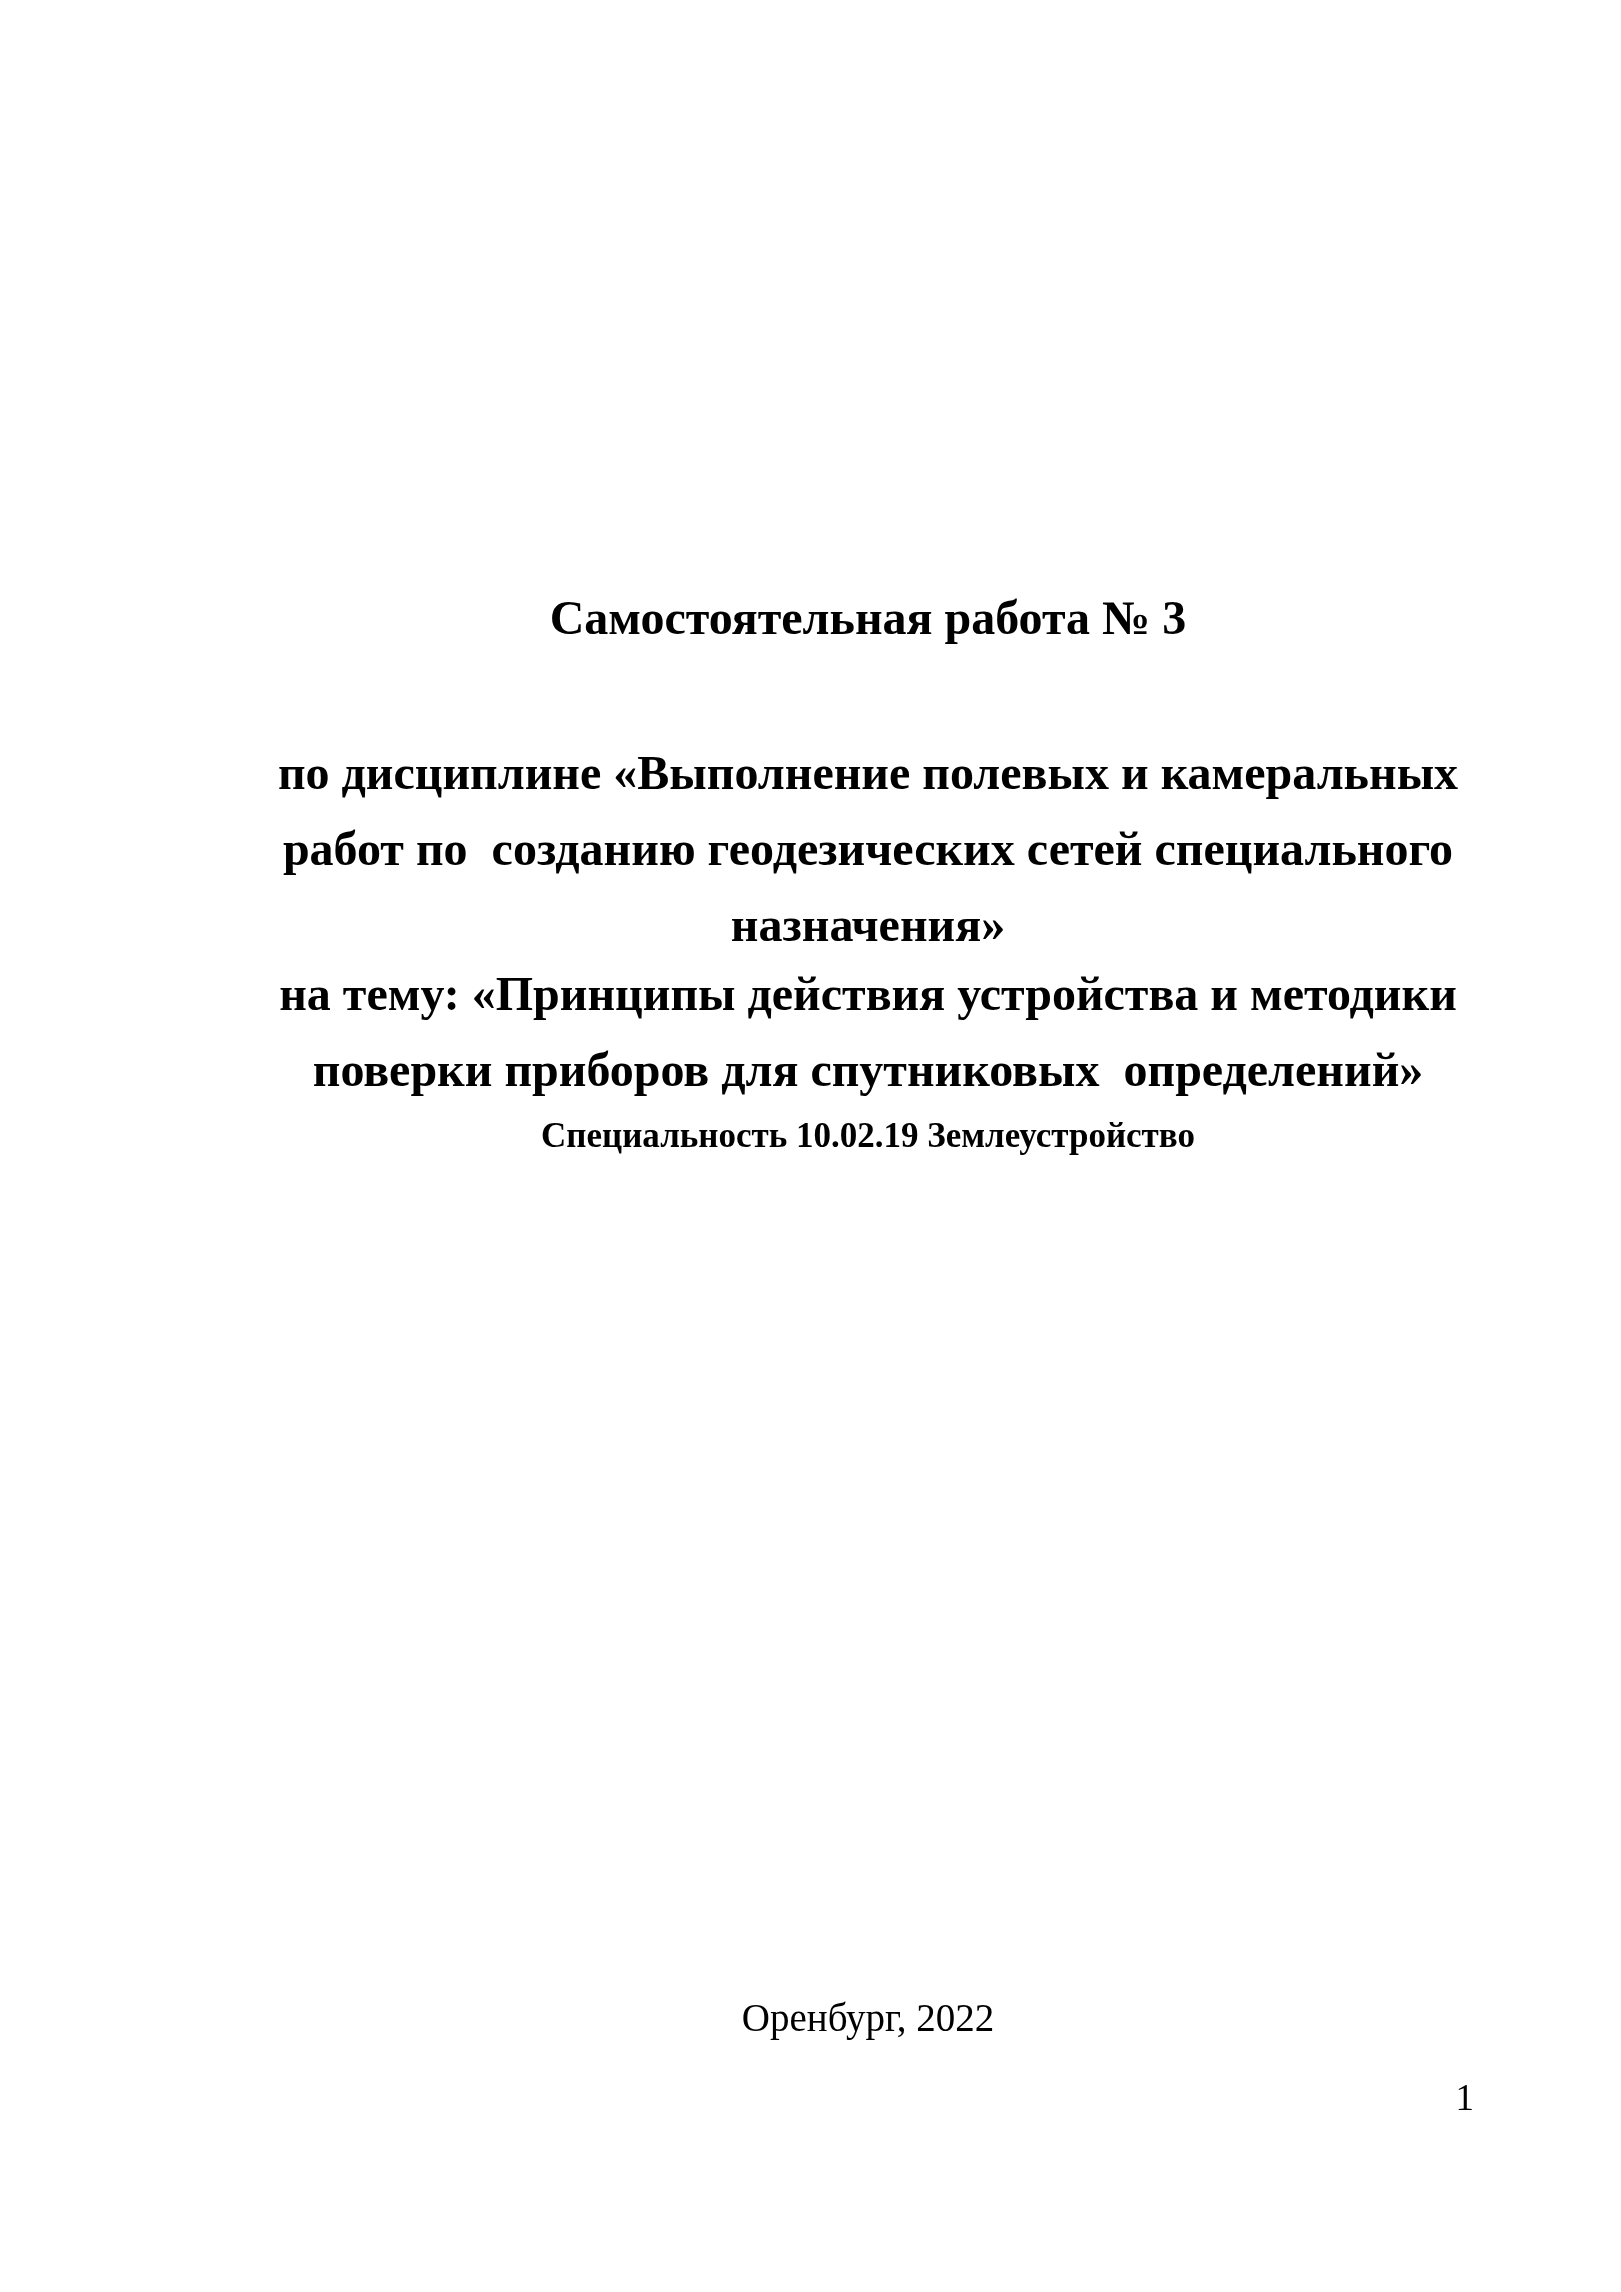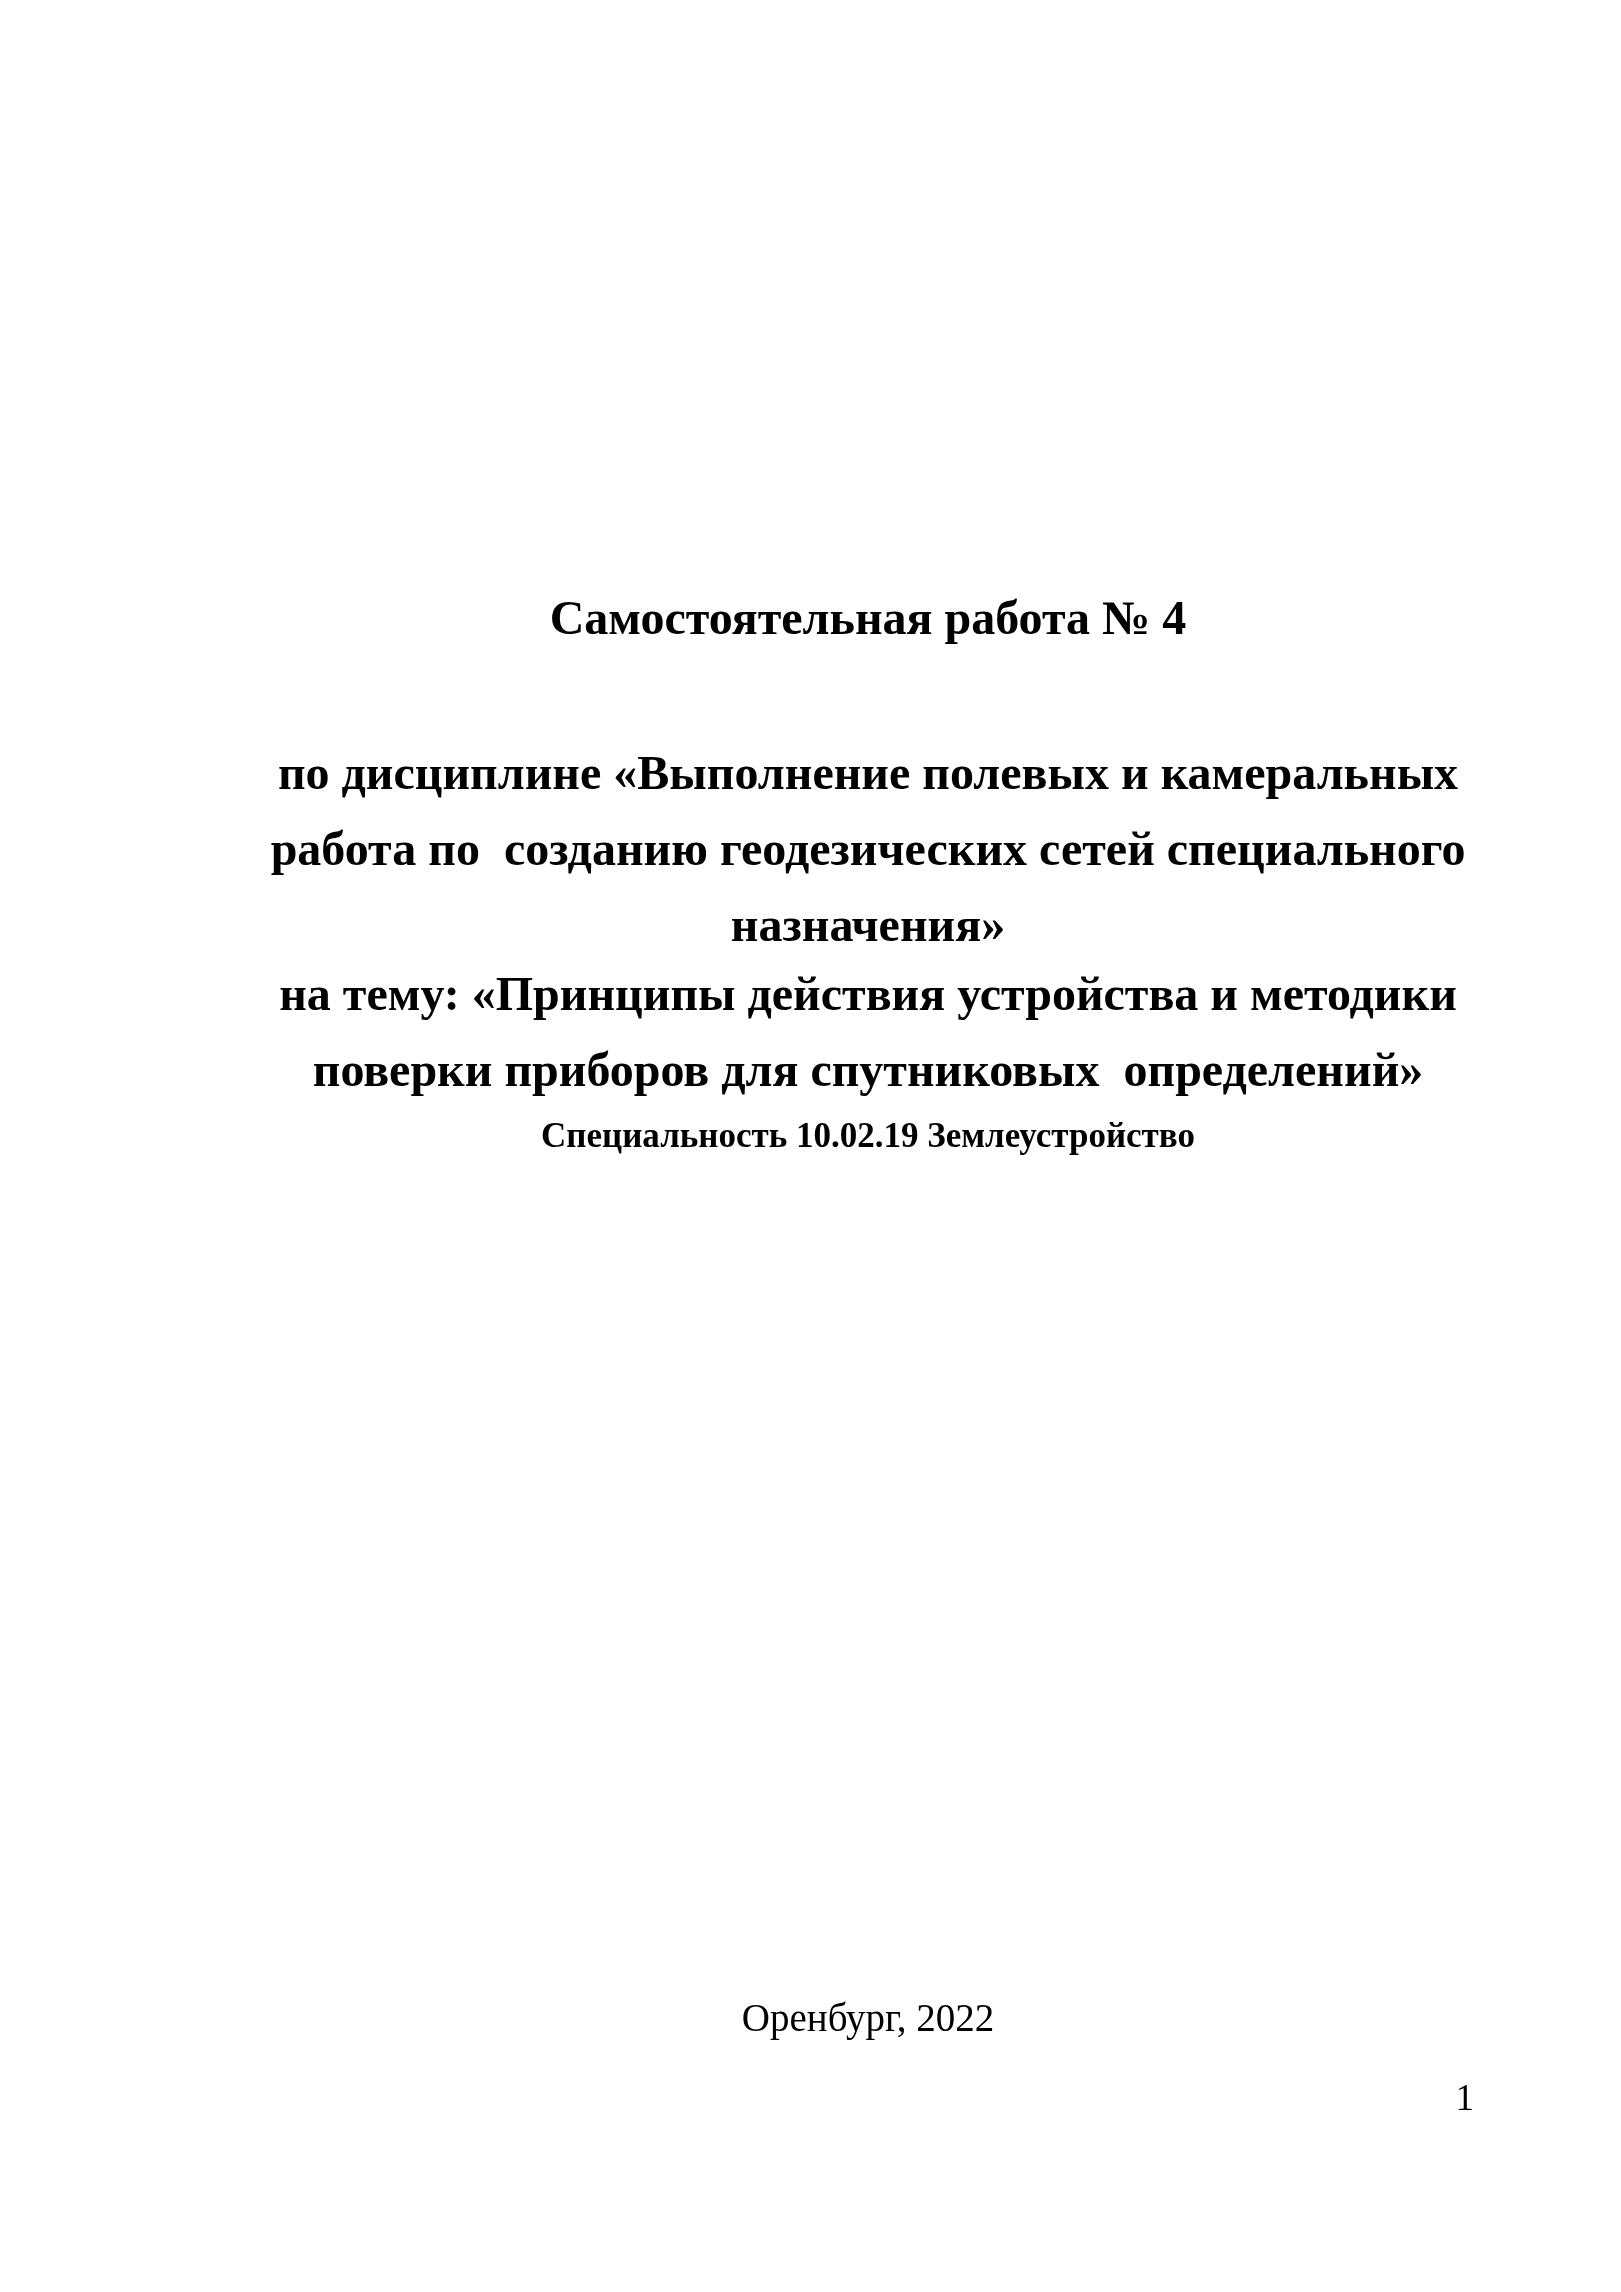--- a/index.html
+++ b/index.html
@@ -68,24 +68,24 @@
     font-weight: 400;
     line-height: 55px;
     text-align: right;
   }
 </style>
 </head>
 <body>
 
 <div class="page">
 
-  <div class="block doc-title">Самостоятельная работа № 4</div>
+  <div class="block doc-title">Самостоятельная работа № 3</div>
 
   <div class="block doc-discipline">по дисциплине «Выполнение полевых и камеральных
-работа по  созданию геодезических сетей специального
+работ по  созданию геодезических сетей специального
 назначения»</div>
 
   <div class="block doc-topic">на тему: «Принципы действия устройства и методики
 поверки приборов для спутниковых  определений»</div>
 
   <div class="block doc-specialty">Специальность 10.02.19 Землеустройство</div>
 
 
   <div class="block doc-city-year">Оренбург, 2022</div>
 

